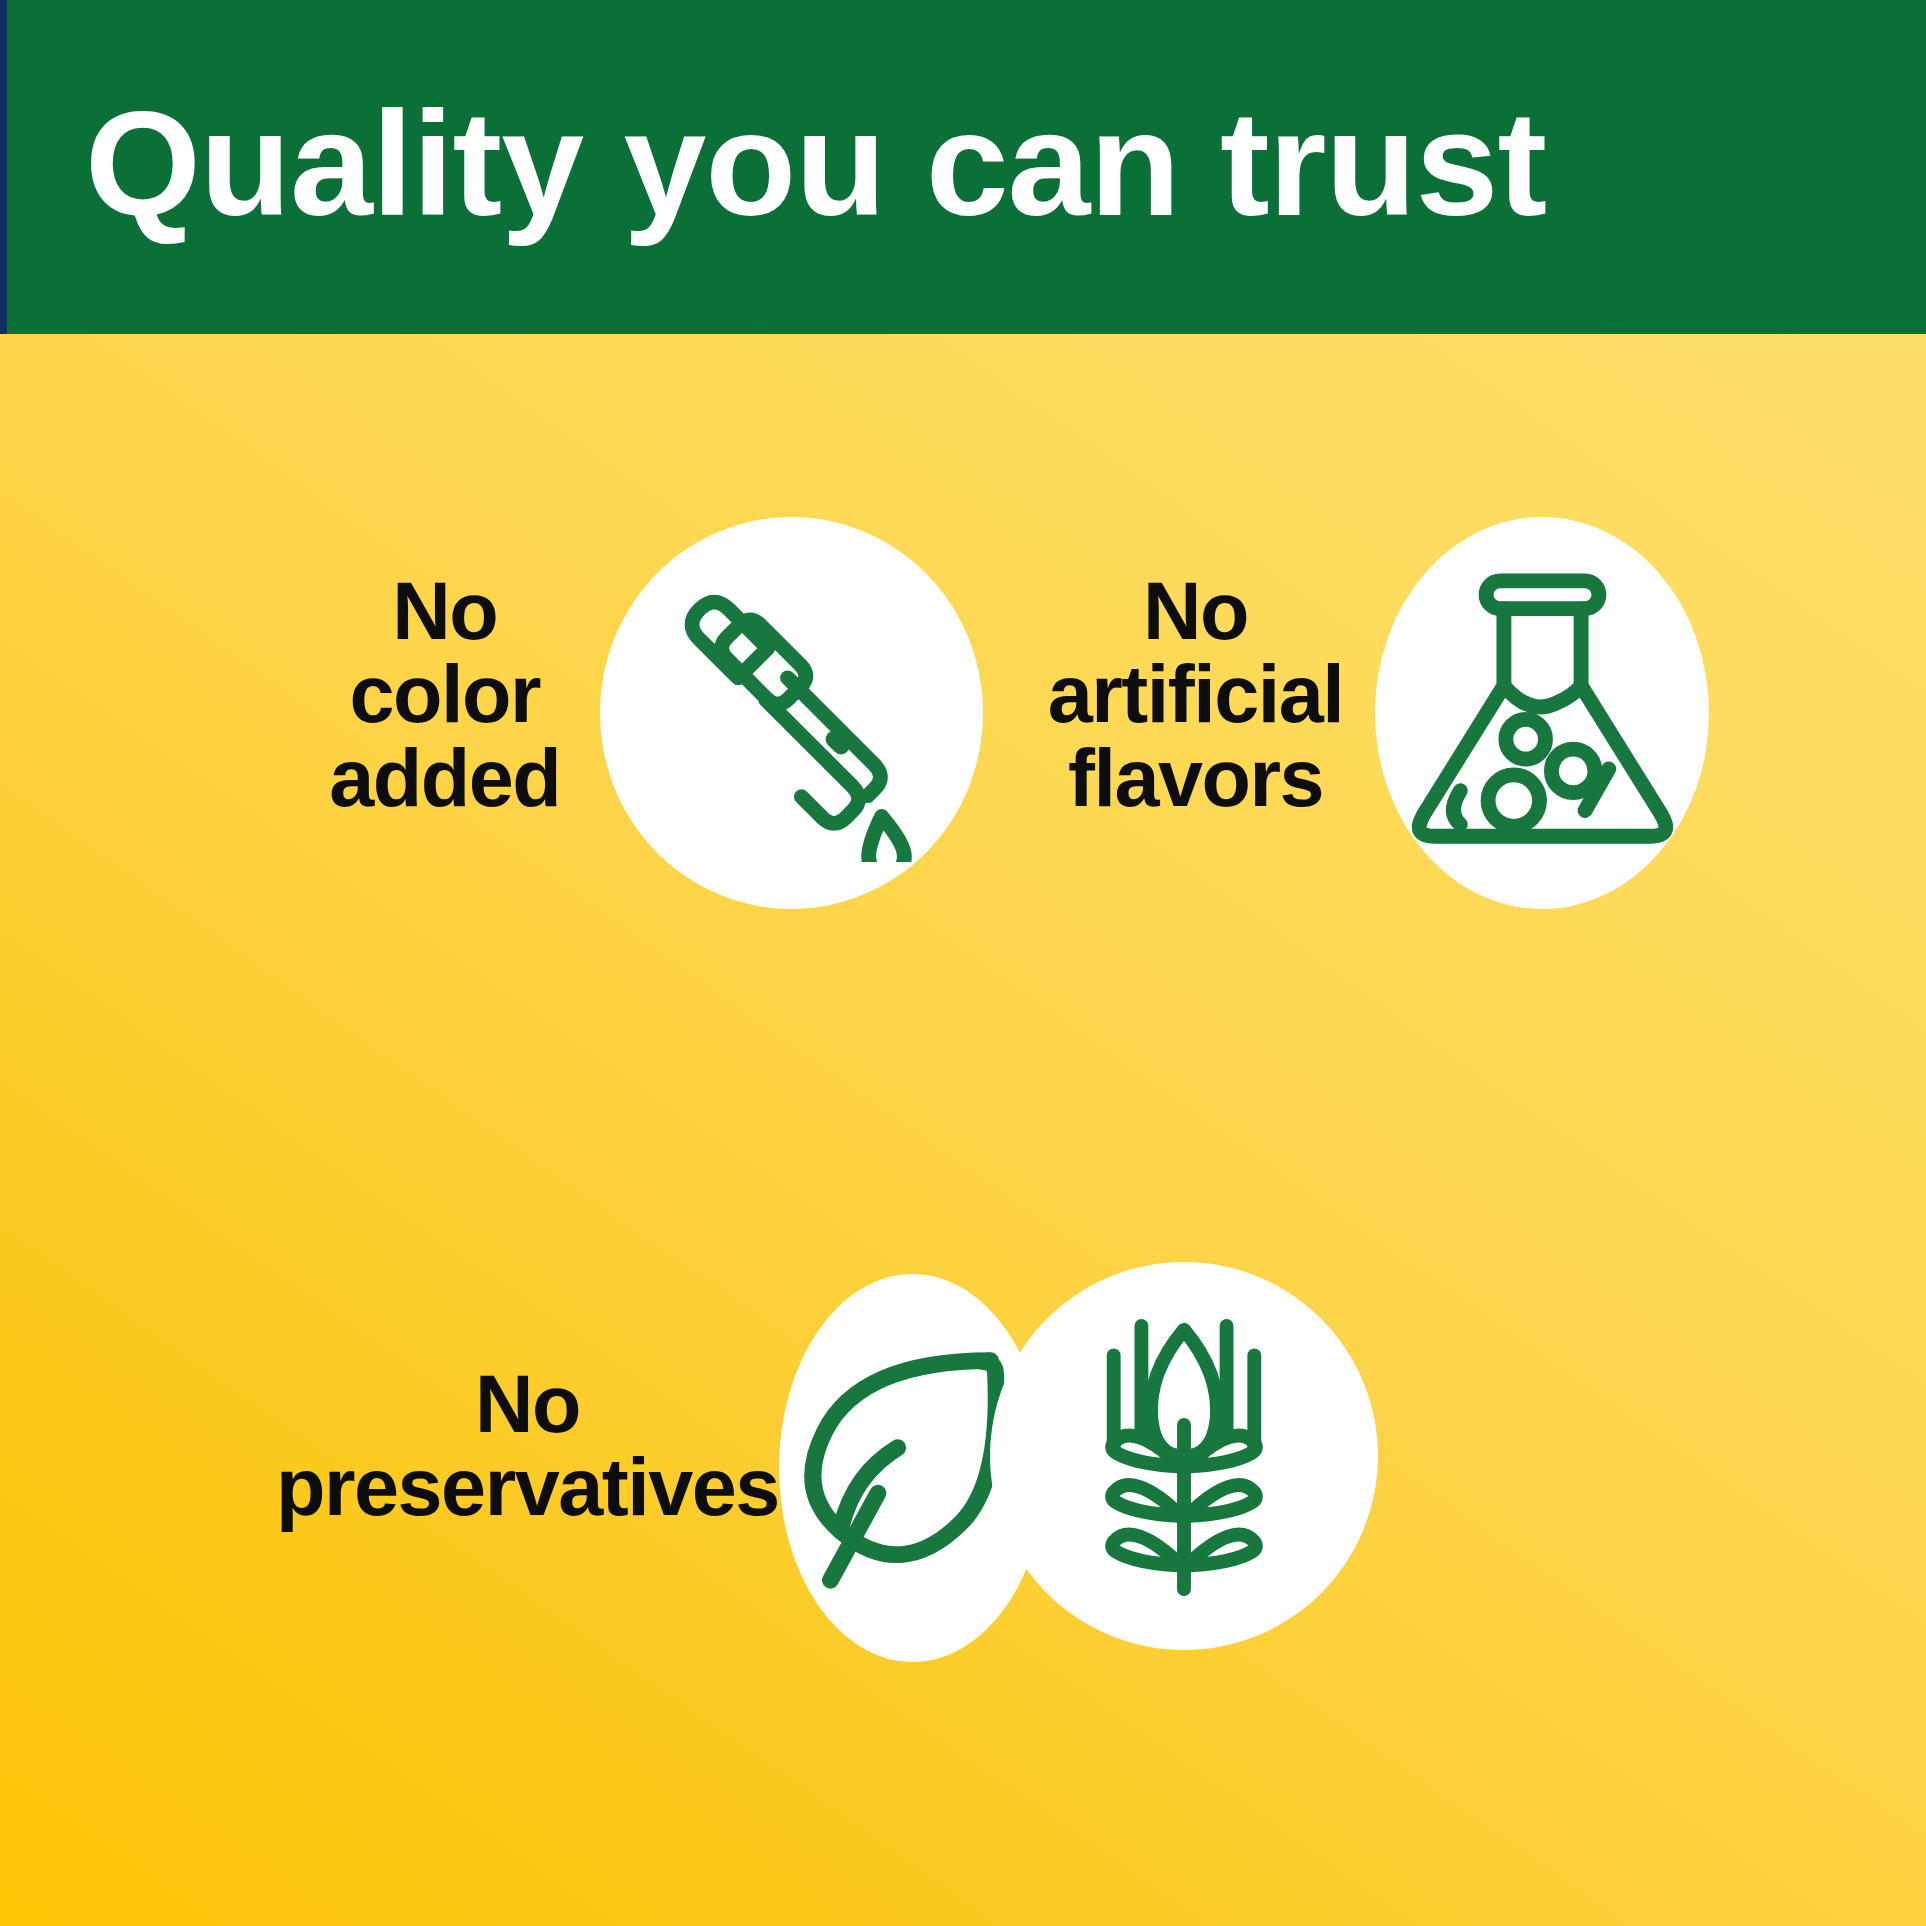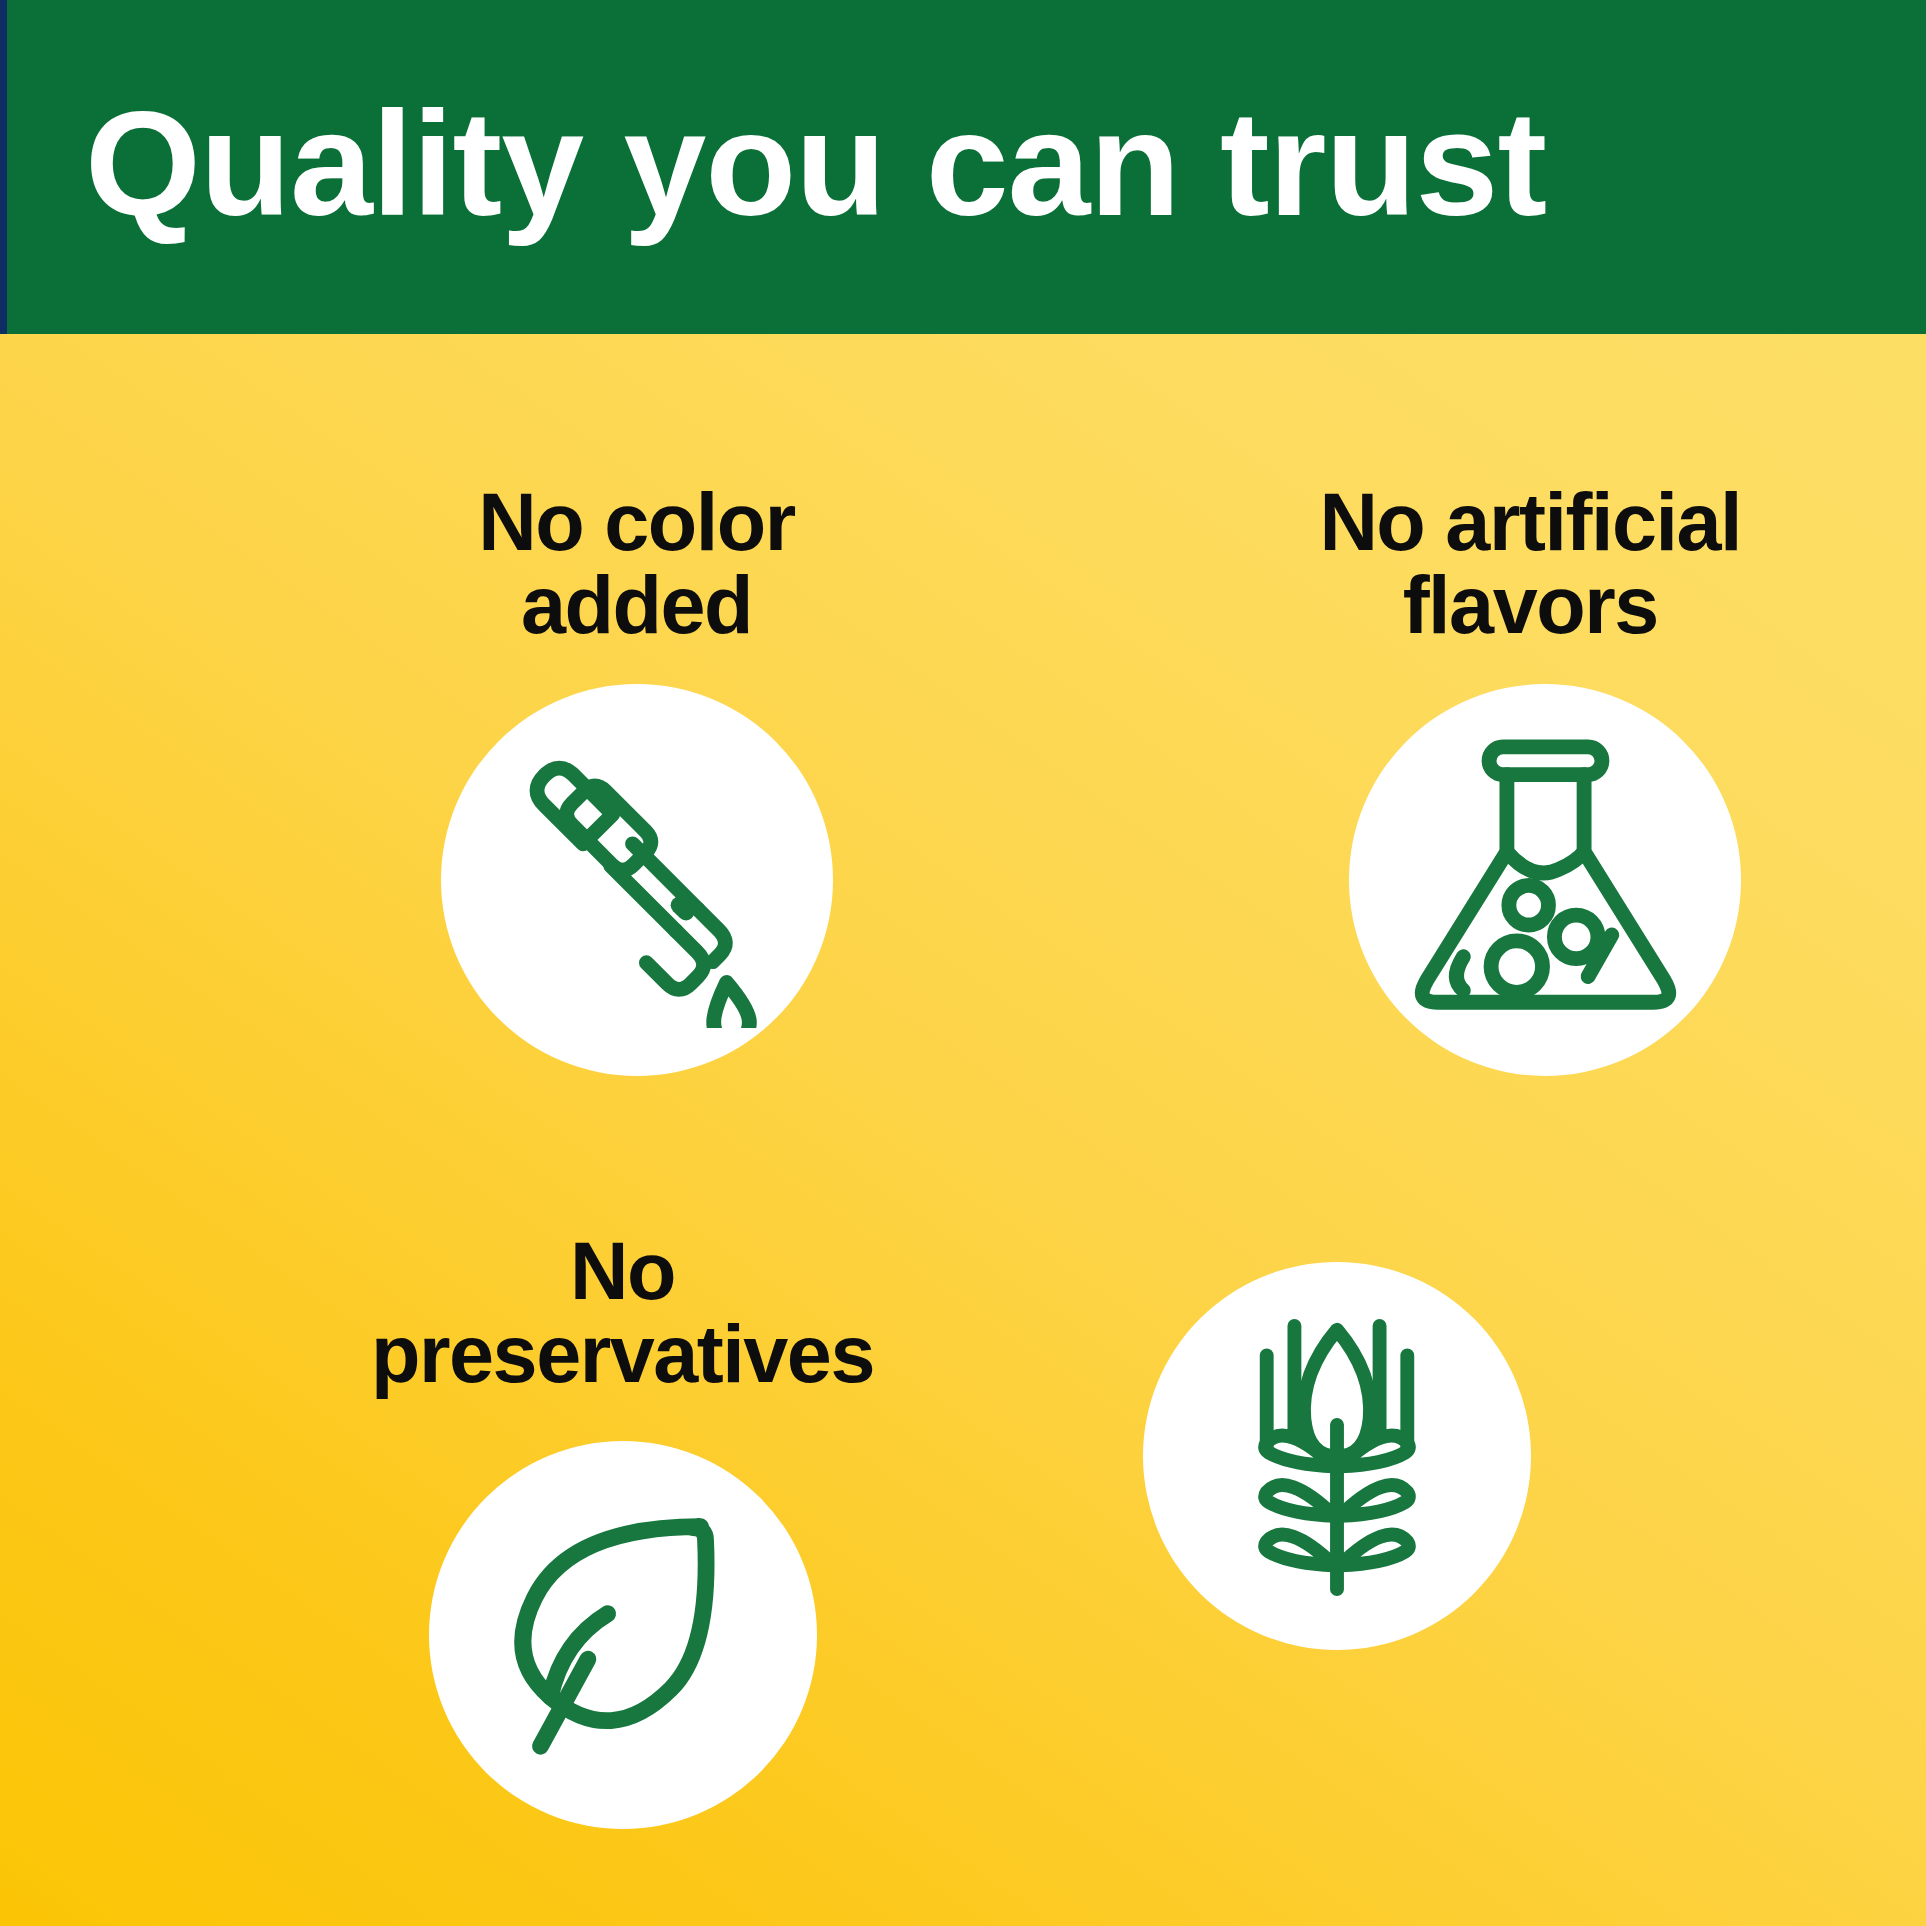--- a/index.html
+++ b/index.html
@@ -60,25 +60,25 @@
     position: absolute;
     top: 334px;
     left: 0;
     width: 1927px;
     height: 1593px;
   }
   .cell {
     position: absolute;
     width: 693px;
     display: flex;
-    flex-direction: column;
+    flex-direction: row;
     align-items: center;
   }
   .cell.c0 { left: 290px;  top: 147px; }
-  .cell.c1 { left: 1048px; top: 147px; align-items: flex-end; }
+  .cell.c1 { left: 1016px; top: 147px; }
   .cell.c2 { left: 276px;  top: 884px; margin-top: 12px; }
   .cell.c3 { left: 990px; top: 884px; }
 
   .feature-label {
     color: #0d0d0d;
     font-size: 81px;
     font-weight: bold;
     line-height: 1.03;
     text-align: center;
     letter-spacing: -1.5px;

